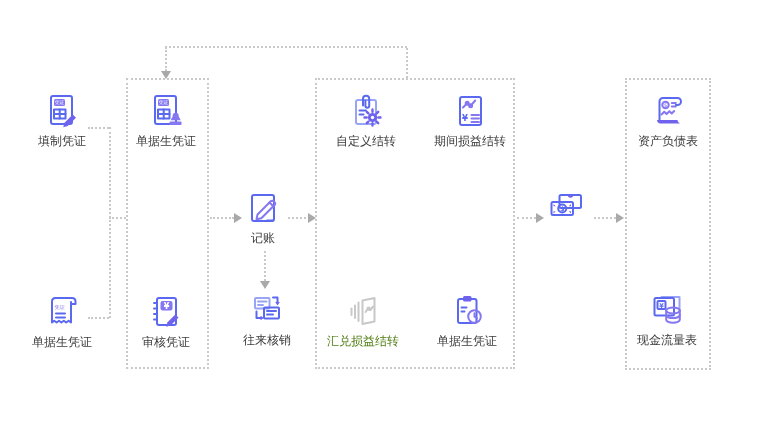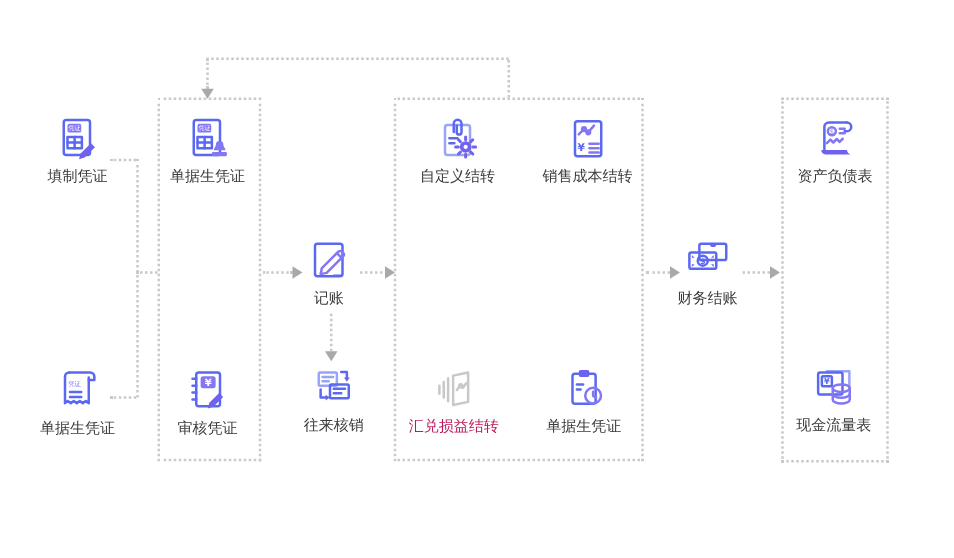--- a/index.html
+++ b/index.html
@@ -2,21 +2,21 @@
 <html><head>
 <meta charset="utf-8">
 <style>
   html,body{margin:0;padding:0;background:#ffffff;}
   #canvas{position:relative;width:763px;height:446px;background:#ffffff;overflow:hidden;
           font-family:"Liberation Sans","DejaVu Sans",sans-serif;}
   .gbox{position:absolute;border:2px dotted #c9c9c9;box-sizing:border-box;}
   .node{position:absolute;width:110px;text-align:center;cursor:pointer;}
   .node svg{display:block;margin:0 auto;}
   .node .label{margin-top:3px;font-size:12px;color:#3b3b3b;white-space:nowrap;}
-  .node.disabled .label{color:#be185d;}
+  .node.disabled .label{color:#4d7c0f;}
   .node.disabled .s1,.node.disabled .s2,.node.disabled .s3,.node.disabled .t1{stroke:#c8c8c8;}
   .hline{position:absolute;height:0;border-top:2px dotted #c9c9c9;}
   .vline{position:absolute;width:0;border-left:2px dotted #c9c9c9;}
   .arr-r{position:absolute;width:0;height:0;border-top:5px solid transparent;
          border-bottom:5px solid transparent;border-left:8px solid #a9a9a9;}
   .arr-d{position:absolute;width:0;height:0;border-left:5px solid transparent;
          border-right:5px solid transparent;border-top:8px solid #a9a9a9;}
   .s1{fill:none;stroke:#5b69f0;stroke-width:2;stroke-linecap:round;stroke-linejoin:round;}
   .s2{fill:none;stroke:#8577f2;stroke-width:2;stroke-linecap:round;stroke-linejoin:round;}
   .s3{fill:none;stroke:#98a4f6;stroke-width:2;stroke-linecap:round;stroke-linejoin:round;}
@@ -143,21 +143,21 @@
 
   <div class="node" style="left:415px;top:92px">
     <svg width="38" height="38" viewBox="0 0 38 38">
       <rect class="s1" x="9" y="5" width="21" height="28" rx="2"></rect>
       <path class="s2" d="M12 15.5l4.2-4.3 3.4 2.6 4.6-5.3"></path>
       <circle class="s2" cx="16.2" cy="11.2" r="1.5" fill="#ffffff"></circle>
       <circle class="s2" cx="19.6" cy="13.8" r="1.5" fill="#ffffff"></circle>
       <text x="11" y="29" font-size="8.5" font-weight="bold" fill="#5b69f0">¥</text>
       <path class="s2" d="M20.5 23h7.5M20.5 26.5h7.5M20.5 30h7.5"></path>
     </svg>
-    <div class="label">销售成本结转</div>
+    <div class="label">期间损益结转</div>
   </div>
 
   <div class="node disabled" style="left:308px;top:292px">
     <svg width="38" height="38" viewBox="0 0 38 38">
       <path class="s1" d="M7.5 16.5V23M11 13.5V26M14.5 10.5V29"></path>
       <path class="s1" d="M18.5 8.5L30.5 6v23.5l-12 2.5z"></path>
       <path class="s1" d="M21.5 20l2.8-3.6 2.1 1.8 2.6-3.6"></path>
       <circle class="s1" cx="24.6" cy="16.6" r="1.2" fill="#ffffff"></circle>
     </svg>
     <div class="label">汇兑损益结转</div>
@@ -176,21 +176,20 @@
 
   <div class="node" style="left:511px;top:189px">
     <svg width="38" height="38" viewBox="0 0 38 38">
       <rect class="s1" x="12.5" y="6" width="21.5" height="13" rx="1.5"></rect>
       <path class="f1" d="M20.8 6a2.7 2.7 0 0 0 5.4 0z"></path>
       <rect class="s1" x="4.5" y="13" width="21.5" height="13" rx="1.5" fill="#ffffff"></rect>
       <path class="f1" d="M6.5 15l2.2 2.2H6.5zM24 15l-2.2 2.2H24zM6.5 24.5l2.2-2.2H6.5zM24 24.5l-2.2-2.2H24z"></path>
       <circle class="s1" cx="15.2" cy="19.5" r="4"></circle>
       <text x="15.2" y="22" font-size="6.5" font-weight="bold" fill="#5b69f0" text-anchor="middle">$</text>
     </svg>
-    <div class="label">财务结账</div>
   </div>
 
   <div class="node" style="left:613px;top:92px">
     <svg width="38" height="38" viewBox="0 0 38 38">
       <path class="s1" d="M10.5 28V9.5C10.5 7.6 12 6 14 6h14.5"></path>
       <path class="s1" d="M28.5 6c2 0 3.5 1.6 3.5 3.5S30.4 13 28.5 13h-1.8"></path>
       <circle class="s2" cx="16.5" cy="13" r="3.2"></circle>
       <text x="16.5" y="15.2" font-size="5.5" fill="#8577f2" text-anchor="middle">$</text>
       <path class="s2" d="M22.8 11h4M22.8 14.5h4"></path>
       <path class="s2" d="M12.5 22.5l2.8-2.8 2.3 2.3 2.8-2.8 2.3 2.3 2.5-2.5"></path>

